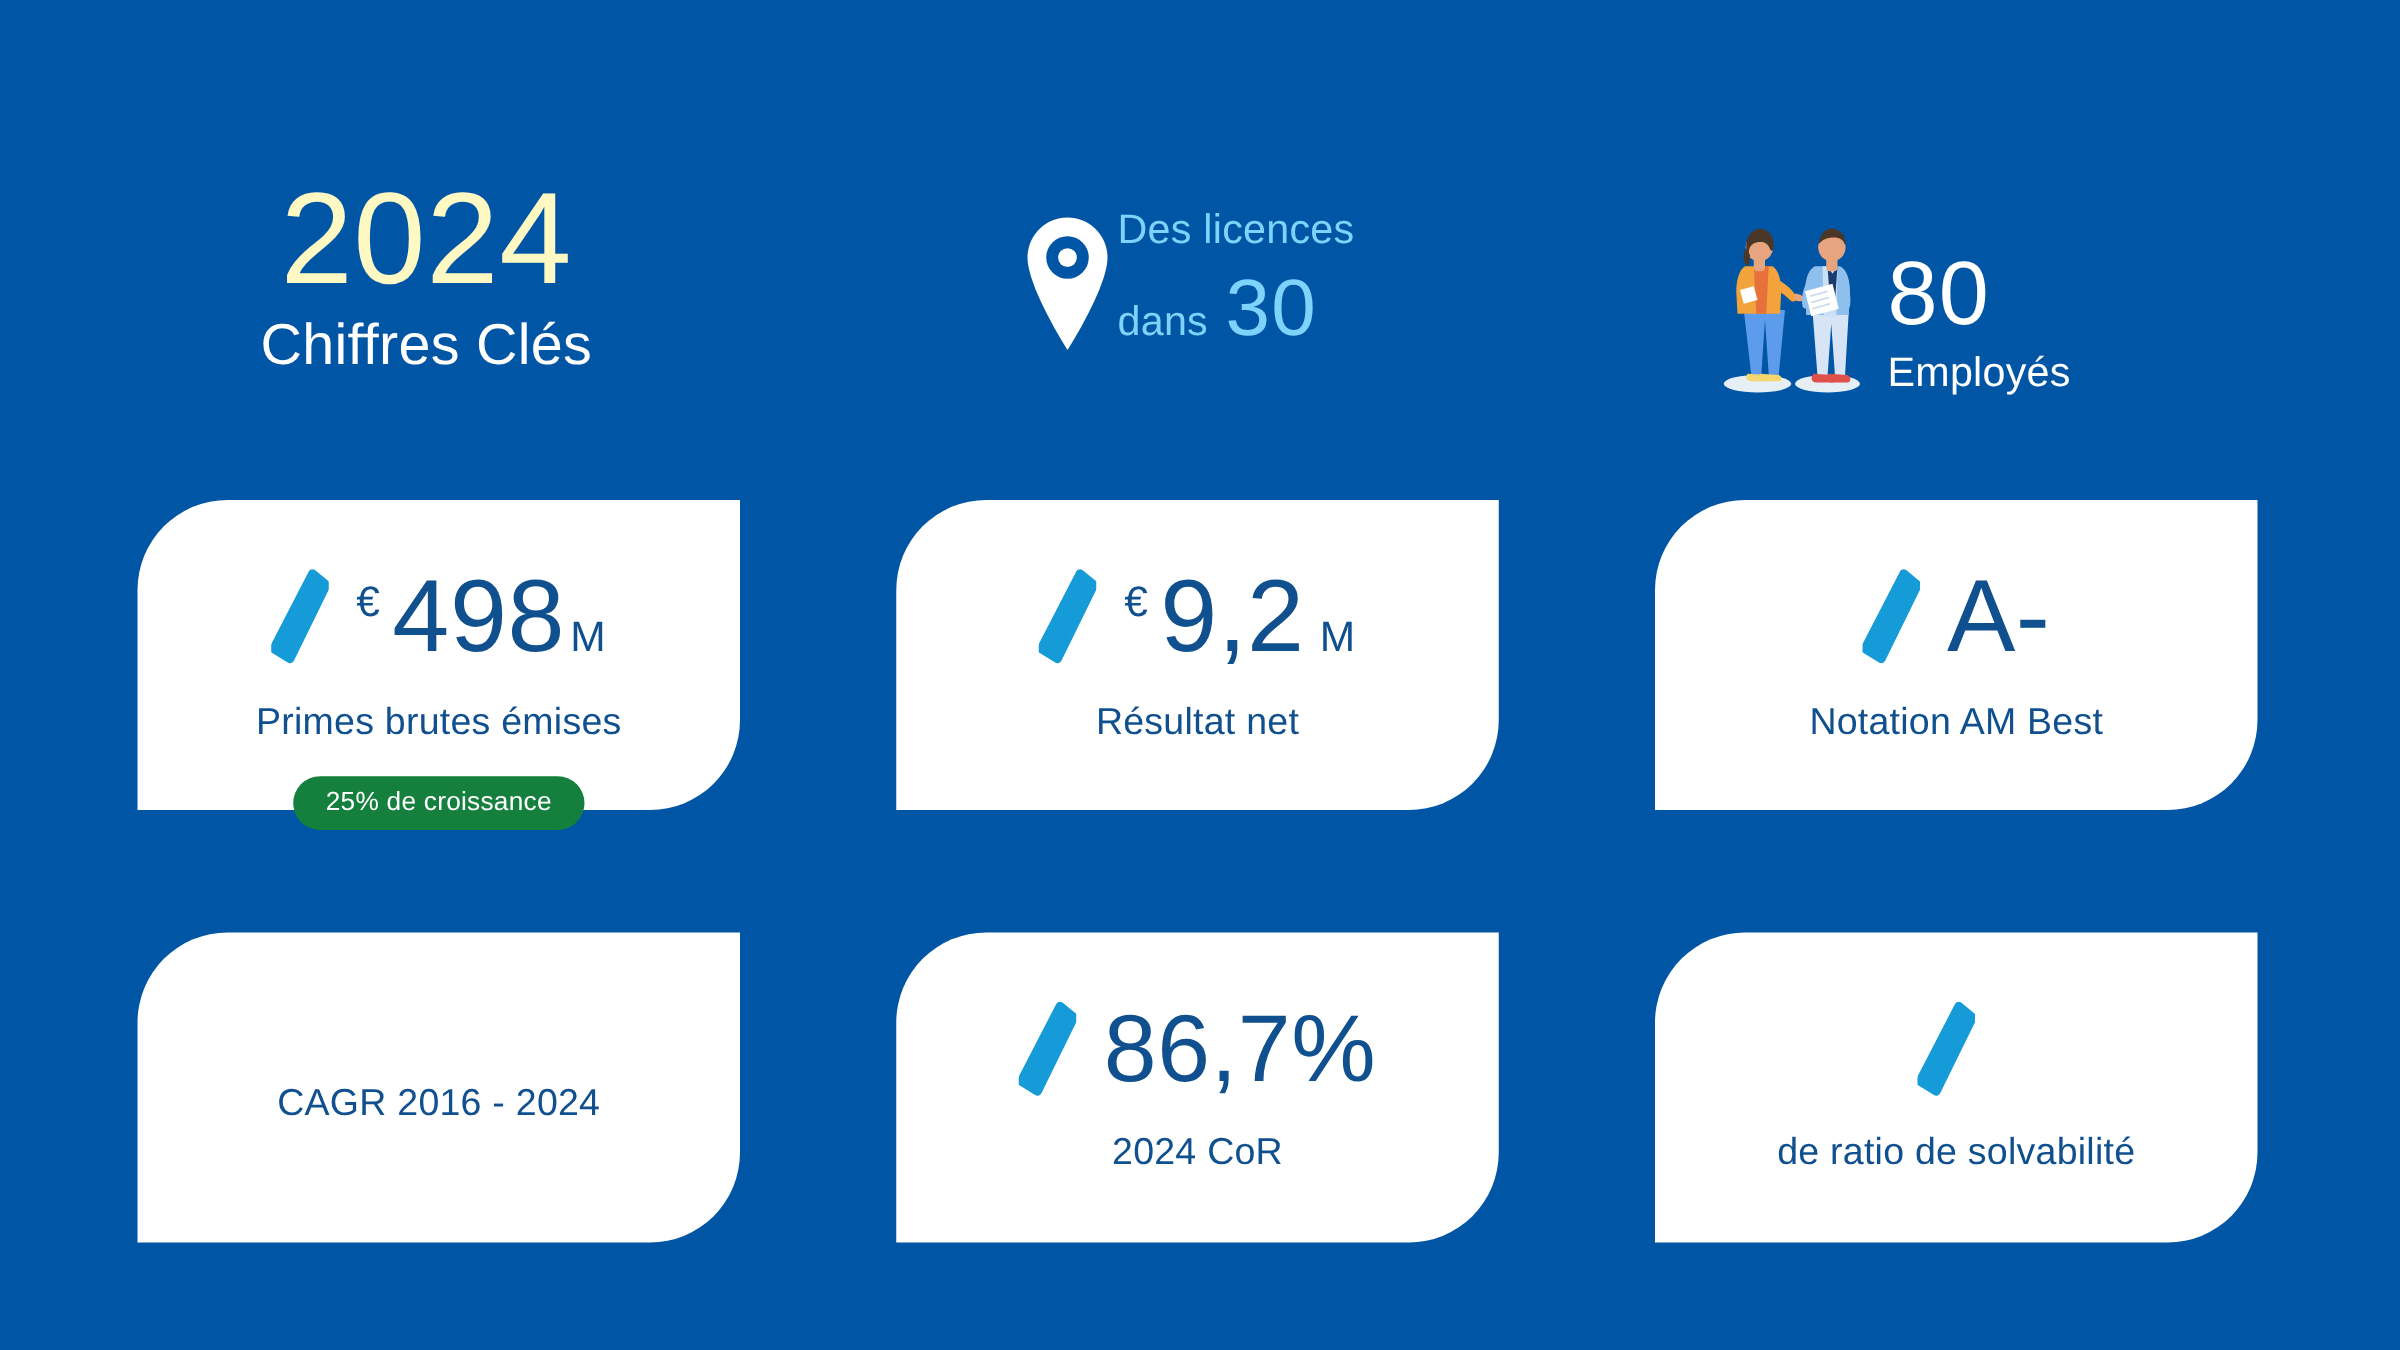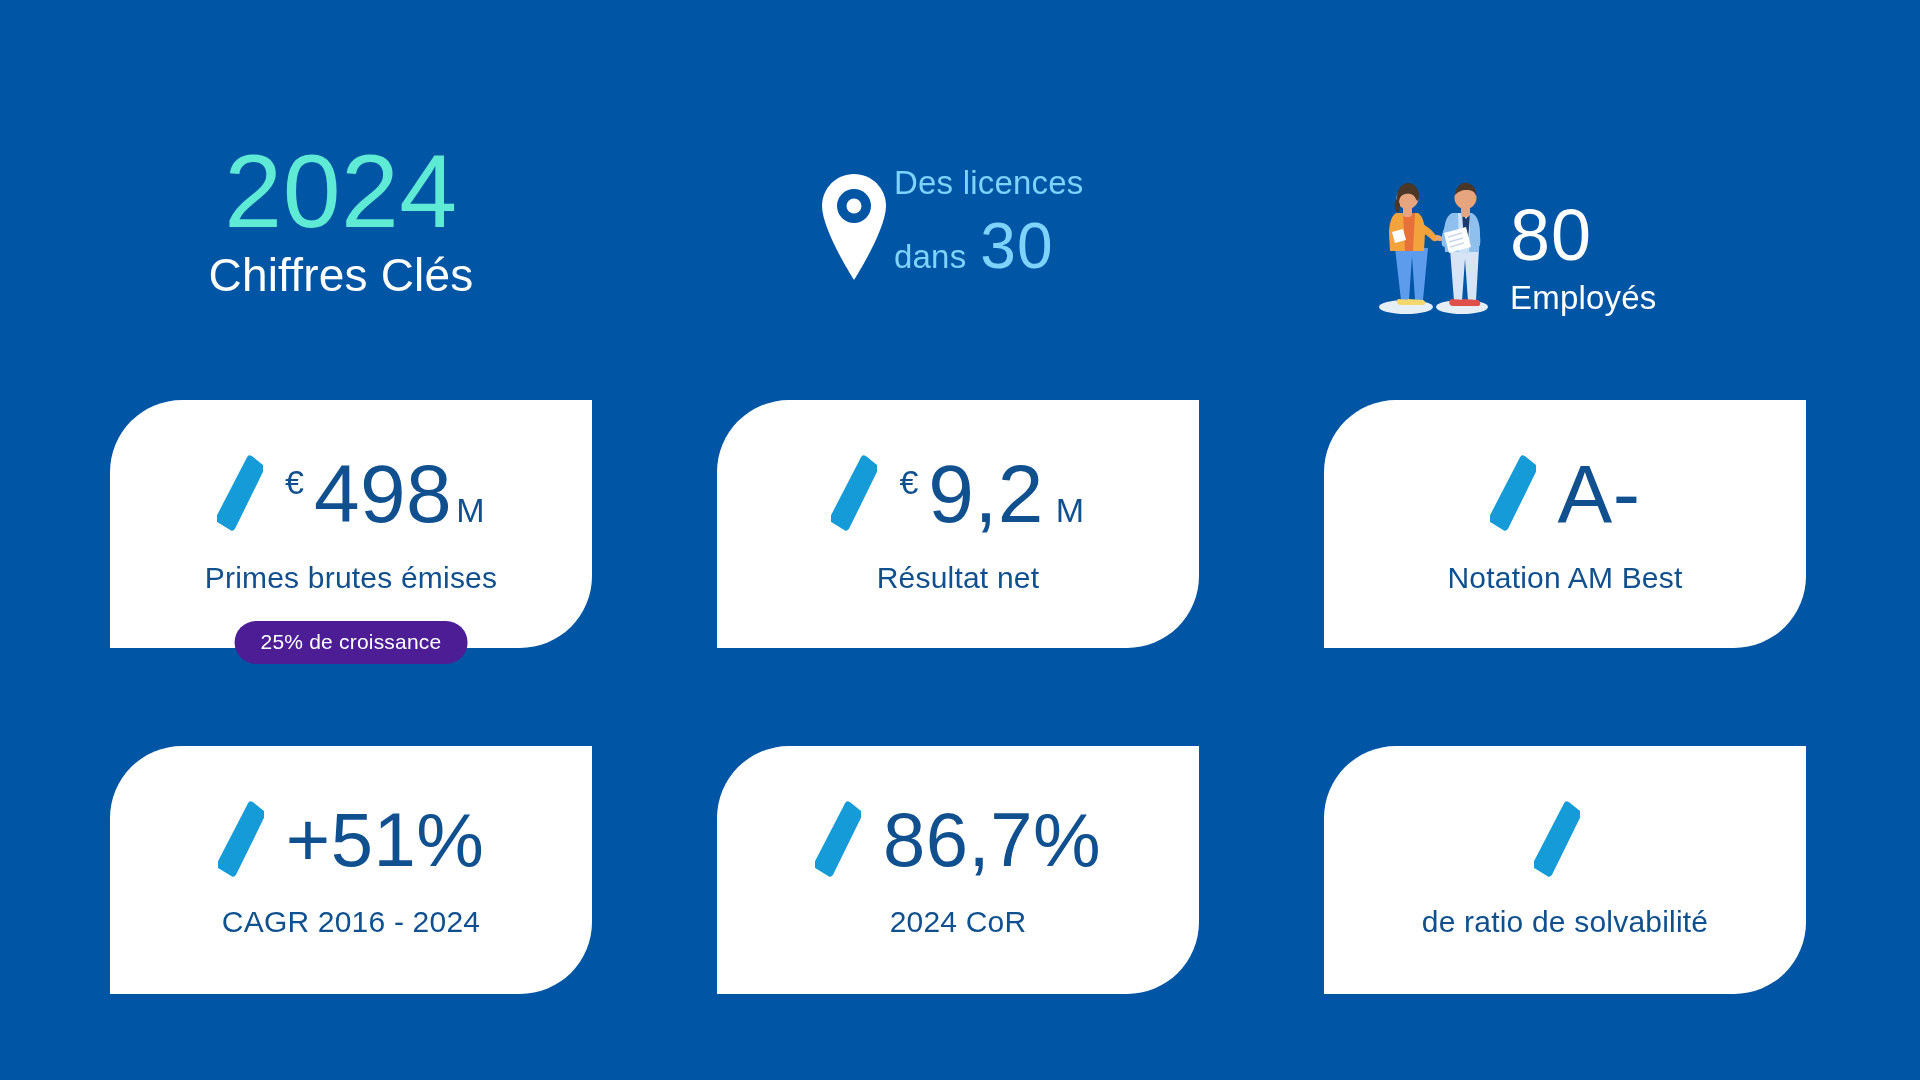--- a/index.html
+++ b/index.html
@@ -14,21 +14,21 @@
   .stage { position:relative; width:1920px; height:1080px; }
 
   
   .top-band {
     position:absolute; left:0; top:125px; width:1920px; height:225px;
   }
 
   
   .title-block { position:absolute; left:176px; top:18px; width:330px; text-align:center; }
   .title-year {
-    color:#5eead4; font-size:104px; line-height:0.94; font-weight:300;
+    color:#fef9c3; font-size:104px; line-height:0.94; font-weight:300;
     letter-spacing:0.5px;
   }
   .title-sub {
     color:#FFFFFF; font-size:46px; font-weight:300; line-height:1.25;
     margin-top:6px; letter-spacing:0.2px;
   }
 
   
   .licence-block {
     position:absolute; left:820px; top:10px; width:330px; height:180px;
@@ -88,21 +88,21 @@
   .unit.sup { align-self:flex-start; margin-top:12px; margin-left:12px; font-size:30px; }
 
   .card-label {
     color:#10508E; font-size:30px; font-weight:400; margin-top:26px;
     letter-spacing:0.2px; text-align:left; white-space:nowrap;
   }
 
   .badge {
     position:absolute; left:50%; transform:translateX(-50%);
     bottom:-16px;
-    background:#4c1d95; color:#FFFFFF;
+    background:#15803d; color:#FFFFFF;
     font-size:21px; font-weight:400;
     padding:9px 26px 10px; border-radius:999px;
     white-space:nowrap; letter-spacing:0.2px;
   }
 </style>
 </head>
 <body>
 
 <div class="stage">
 
@@ -220,30 +220,20 @@
           </svg>
         </span>
         <span class="value-wrap">
           <span class="val">A-</span>
         </span>
       </div>
       <div class="card-label">Notation AM Best</div>
     </div>
 
     <div class="card">
-      <div class="card-inner">
-        <span class="slash">
-          <svg viewBox="0 0 46 78" width="46" height="78" aria-hidden="true">
-            <path d="M33 4 L44 13 L15 72 L2 64 Z" fill="#159BD7" stroke="#159BD7" stroke-width="7" stroke-linejoin="round"></path>
-          </svg>
-        </span>
-        <span class="value-wrap">
-          <span class="val small">+51%</span>
-        </span>
-      </div>
       <div class="card-label">CAGR 2016 - 2024</div>
     </div>
 
     <div class="card">
       <div class="card-inner">
         <span class="slash">
           <svg viewBox="0 0 46 78" width="46" height="78" aria-hidden="true">
             <path d="M33 4 L44 13 L15 72 L2 64 Z" fill="#159BD7" stroke="#159BD7" stroke-width="7" stroke-linejoin="round"></path>
           </svg>
         </span>

